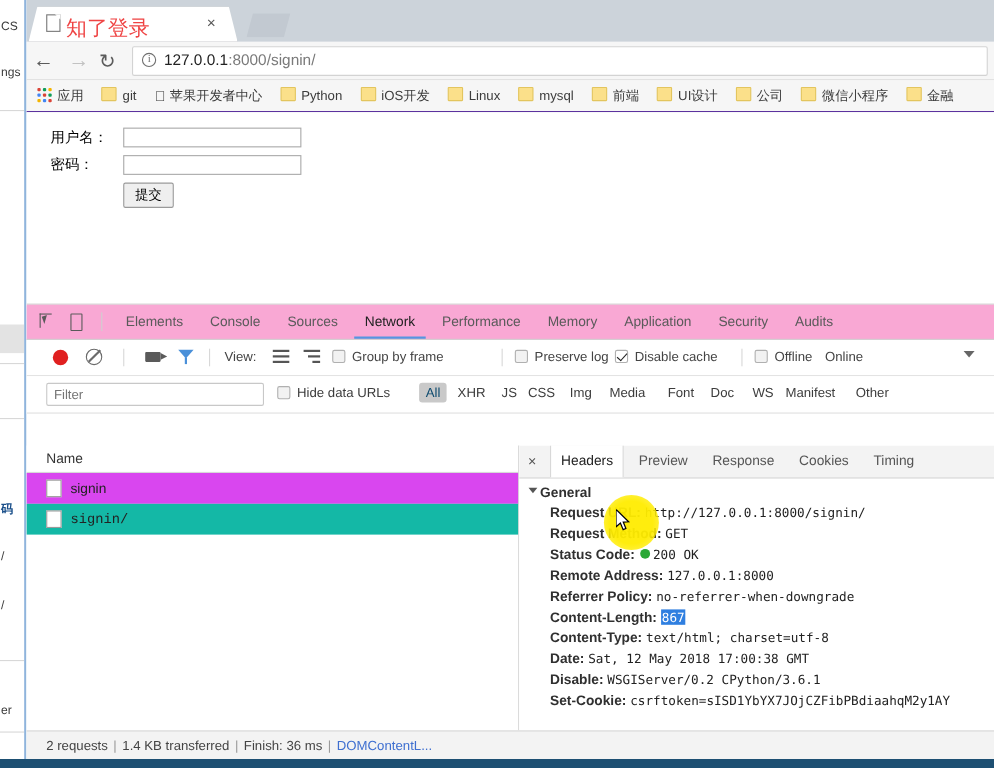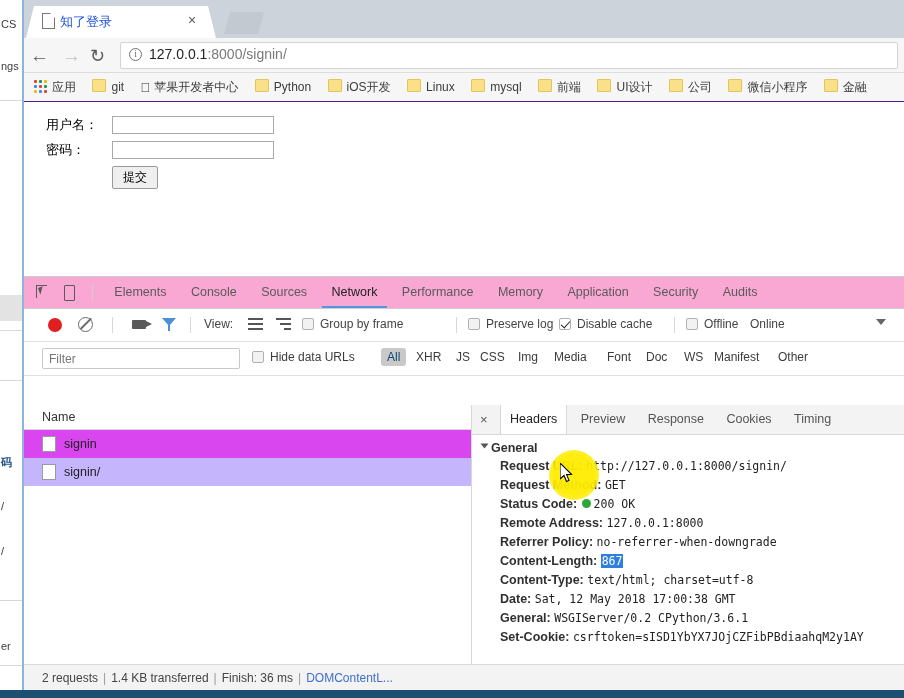--- a/index.html
+++ b/index.html
@@ -18,21 +18,21 @@
   #window{position:absolute;left:22px;top:0;width:882px;height:690px;background:#ffffff;
           border-left:2px solid #8fb4dc;border-top:0;box-sizing:border-box;overflow:hidden;}
   
   #tabstrip{position:relative;height:38px;background:#ccd3da;}
   #tab{position:absolute;left:2px;top:6px;width:190px;height:32px;background:#fff;
        border-top-left-radius:3px;border-top-right-radius:3px;
        box-shadow:0 0 0 1px #c2c2c2;
        clip-path:polygon(8px 0,182px 0,190px 32px,0 32px);}
   #tab .page-icon{position:absolute;left:16px;top:7px;width:11px;height:14px;border:1px solid #777;background:#fff;}
   #tab .page-icon:after{content:"";position:absolute;right:-1px;top:-1px;border-left:5px solid transparent;border-top:5px solid #fff;}
-  #tab .tab-title{position:absolute;left:34px;top:7px;font-size:13px;color:#1d4ed8;}
+  #tab .tab-title{position:absolute;left:34px;top:7px;font-size:19px;color:#ef4444;}
   #tab .tab-close{position:absolute;left:162px;top:6px;font-size:14px;color:#5a5a5a;cursor:pointer;}
   #newtab{position:absolute;left:200px;top:12px;width:40px;height:22px;background:#c2c9d1;
           clip-path:polygon(6px 0,40px 0,34px 22px,0 22px);}
   
   #toolbar{position:relative;height:34px;background:#f6f6f6;border-bottom:1px solid #dcdcdc;}
   .navbtn{position:absolute;top:7px;font-size:19px;color:#5b5b5b;user-select:none;}
   #back{left:6px;}
   #forward{left:38px;color:#c2c2c2;}
   #reload{left:66px;font-size:18px;}
   #omnibox{position:absolute;left:96px;top:4px;right:6px;height:25px;background:#fff;
@@ -99,21 +99,21 @@
     border-radius:2px;font-size:12px;padding:0 6px;box-sizing:border-box;color:#333;
     font-family:"Liberation Sans",sans-serif;background:#fff;}
   .ftype{position:absolute;top:8px;font-size:12px;color:#3c3c3c;}
   #ftype-all{padding:2px 6px;border-radius:3px;background:#c9c9c9;color:#0c4a6e;top:6px;}
   
   #split{position:absolute;left:0;right:0;top:128px;bottom:26px;}
   #req-list{position:absolute;left:0;top:0;width:447px;bottom:0;border-right:1px solid #d8d8d8;background:#fff;}
   #req-head{height:25px;border-bottom:1px solid #d8d8d8;font-size:12.5px;color:#333;padding:5px 0 0 18px;box-sizing:border-box;}
   .req-row{height:28px;display:flex;align-items:center;padding-left:18px;font-size:12.5px;color:#222;box-sizing:border-box;}
   .req-row.a{background:#d946ef;}
-  .req-row.b{background:#c4b5fd;}
+  .req-row.b{background:#14b8a6;font-family:Liberation Mono, monospace;}
   .req-row .doc{width:12px;height:14px;border:1px solid #9a9a9a;background:#fff;margin-right:8px;}
   #detail{position:absolute;left:448px;right:0;top:0;bottom:0;background:#fff;overflow:hidden;}
   #dtab-row{height:29px;border-bottom:1px solid #d8d8d8;position:relative;background:#f3f3f3;white-space:nowrap;}
   #dtab-close{display:inline-block;font-size:13px;color:#555;padding:0 8px;line-height:29px;vertical-align:top;}
   .dtab{display:inline-block;font-size:12.5px;color:#555;padding:0 9px;line-height:29px;vertical-align:top;}
   .dtab.active{background:#fff;color:#222;border-left:1px solid #d8d8d8;border-right:1px solid #d8d8d8;}
   #hdr-body{position:absolute;left:0;right:0;top:29px;bottom:0;padding:7px 0 0 10px;box-sizing:border-box;}
   .sec-title{font-size:12.5px;font-weight:bold;color:#303030;margin-bottom:3px;}
   .caret{display:inline-block;border-left:5px solid #555;border-top:4px solid transparent;border-bottom:4px solid transparent;
          transform:rotate(90deg);margin-right:4px;vertical-align:2px;}
@@ -293,21 +293,21 @@
           <div class="sec-title"><span class="caret"></span><span>General</span></div>
           <div class="hrow"><span class="hk">Request URL:</span> <span class="hv">http://127.0.0.1:8000/signin/</span></div>
           <div class="hrow"><span class="hk">Request Method:</span> <span class="hv">GET</span></div>
           <div class="hrow"><span class="hk">Status Code:</span> <span class="status-dot"></span><span class="hv">200 OK</span></div>
           <div class="hrow"><span class="hk">Remote Address:</span> <span class="hv">127.0.0.1:8000</span></div>
           <div class="hrow"><span class="hk">Referrer Policy:</span> <span class="hv">no-referrer-when-downgrade</span></div>
 
           <div class="hrow"><span class="hk">Content-Length:</span> <span class="hv selnum">867</span></div>
           <div class="hrow"><span class="hk">Content-Type:</span> <span class="hv">text/html; charset=utf-8</span></div>
           <div class="hrow"><span class="hk">Date:</span> <span class="hv">Sat, 12 May 2018 17:00:38 GMT</span></div>
-          <div class="hrow"><span class="hk">General:</span> <span class="hv">WSGIServer/0.2 CPython/3.6.1</span></div>
+          <div class="hrow"><span class="hk">Disable:</span> <span class="hv">WSGIServer/0.2 CPython/3.6.1</span></div>
           <div class="hrow"><span class="hk">Set-Cookie:</span> <span class="hv">csrftoken=sISD1YbYX7JOjCZFibPBdiaahqM2y1AY</span></div>
 
           <div id="hl-circle"></div>
           <svg id="cursor" width="16" height="22" viewBox="0 0 16 22">
             <polygon points="0,0 0,16 4,12.5 6.5,18.5 9,17.4 6.6,11.6 11.5,11.3" fill="#ffffff" stroke="#000000" stroke-width="1.1"></polygon>
           </svg>
         </div>
       </div>
     </div>
 

